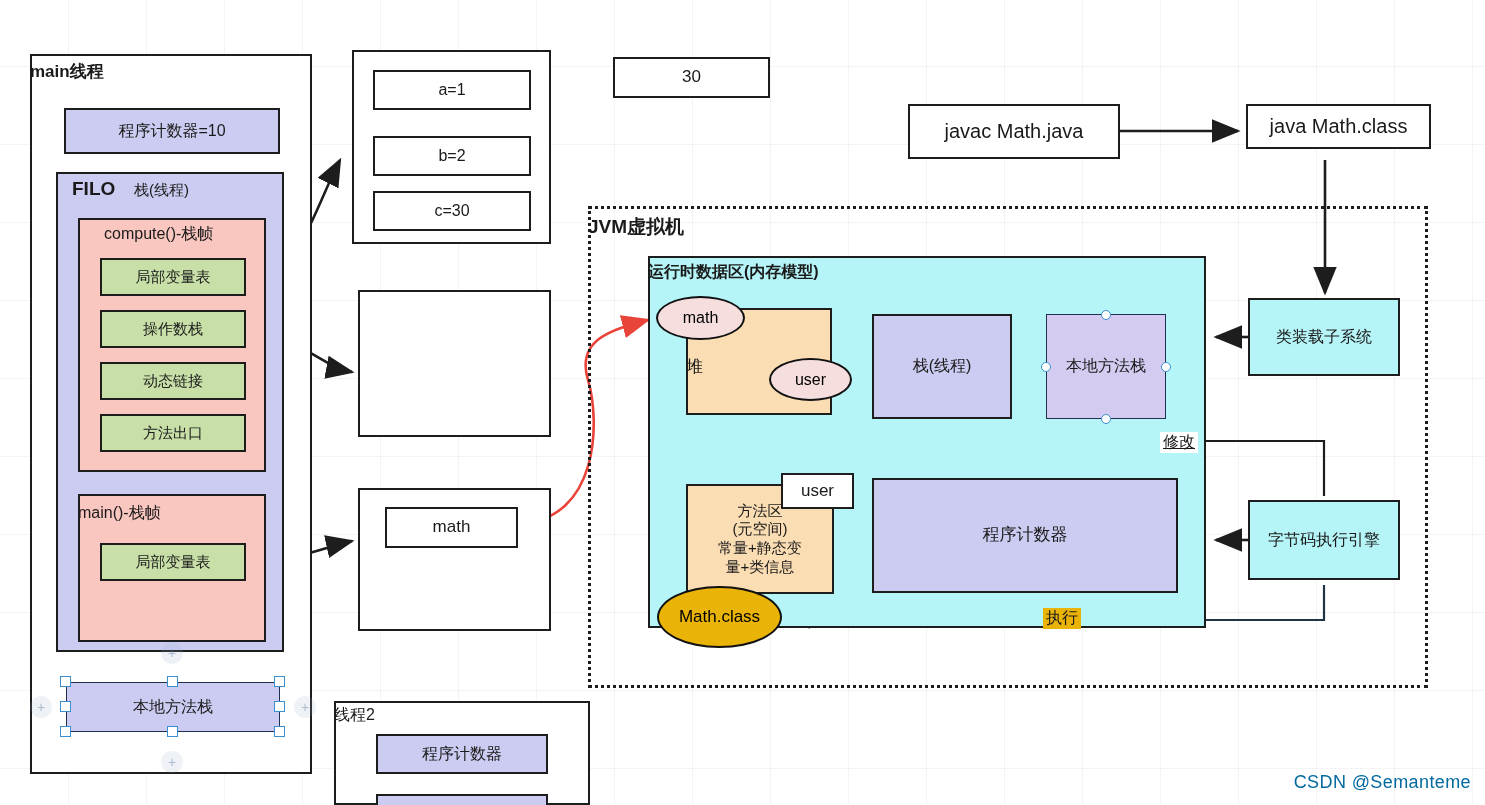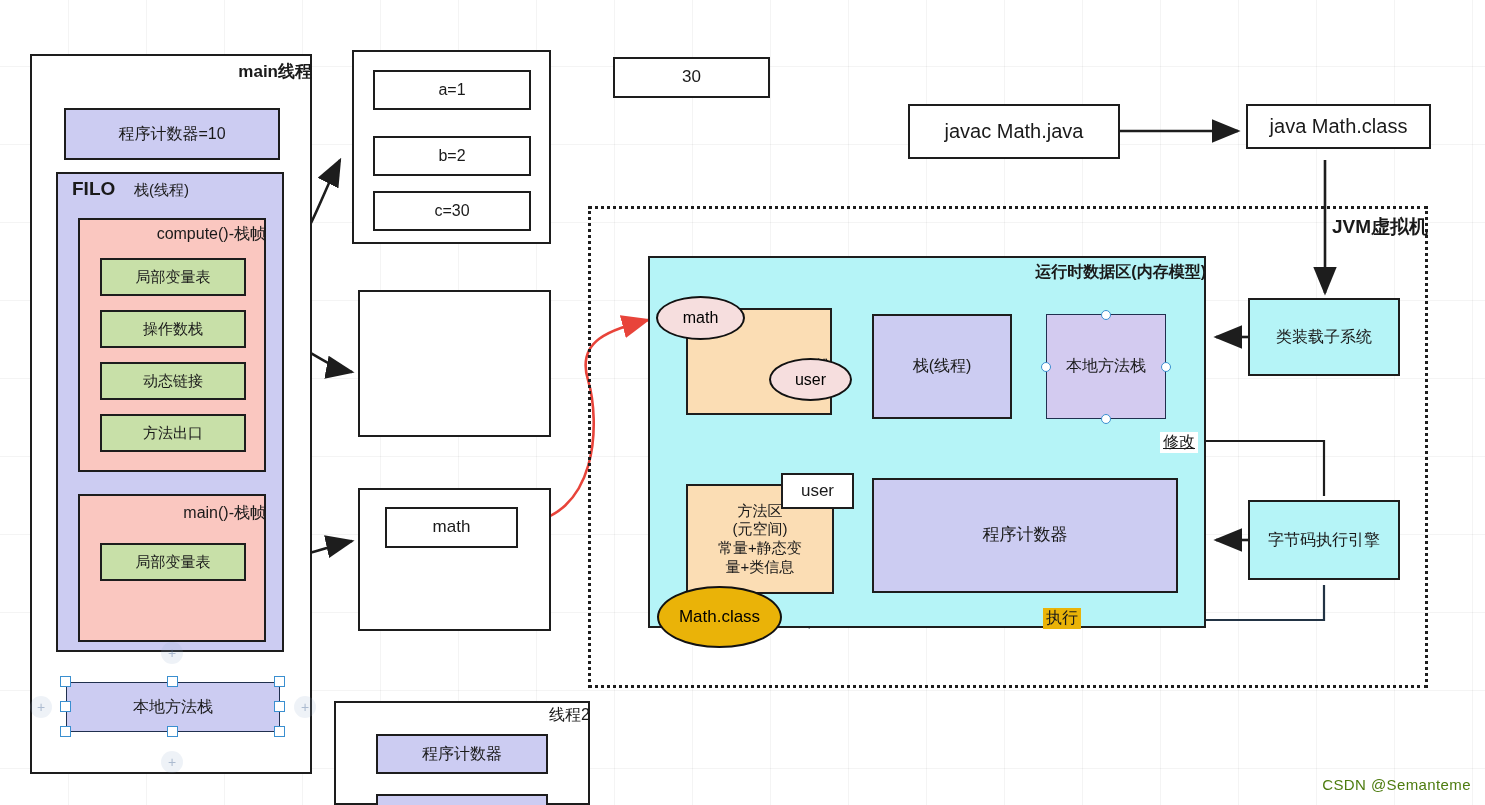--- a/index.html
+++ b/index.html
@@ -19,31 +19,31 @@
     pointer-events:none;
   }
   .node{
     position:absolute;box-sizing:border-box;
     display:flex;align-items:center;justify-content:center;
     text-align:center;color:#1a1a1a;
     border:2px solid #1d1d1d;background:#fff;
     line-height:1.18;
   }
   .node.thin{border-width:1.6px;}
-  .lbl{position:absolute;color:#1a1a1a;white-space:pre-line;text-align:right;}
+  .lbl{position:absolute;color:#1a1a1a;white-space:pre-line;text-align:left;}
   .ellipse{position:absolute;box-sizing:border-box;border:2.2px solid #111;border-radius:50%;
     display:flex;align-items:center;justify-content:center;text-align:center;}
   svg.layer{position:absolute;left:0;top:0;width:1485px;height:805px;overflow:visible;pointer-events:none;}
   
   .sel-sq{position:absolute;width:11px;height:11px;background:#ffffff;border:1.6px solid #3a8fd0;box-sizing:border-box;}
   .sel-ci{position:absolute;width:10px;height:10px;background:#ffffff;border:1.6px solid #3a8fd0;border-radius:50%;box-sizing:border-box;}
   .ghost-plus{position:absolute;width:22px;height:22px;border-radius:50%;
     background:rgba(150,175,205,0.16);color:rgba(90,120,160,0.45);
     display:flex;align-items:center;justify-content:center;font-size:14px;}
-  .watermark{position:absolute;right:14px;bottom:12px;color:#4d7c0f;font-size:15px;letter-spacing:.4px;margin-left:46px;}
+  .watermark{position:absolute;right:14px;bottom:12px;color:#0369a1;font-size:18px;letter-spacing:.4px;margin-left:46px;}
 </style>
 </head>
 <body>
 
 <div id="canvas-grid"></div>
 
 <svg class="layer">
   <defs>
     <marker id="ah" markerWidth="11" markerHeight="9" refX="10" refY="4.5" orient="auto">
       <path d="M0,0 L11,4.5 L0,9 z" fill="#1d1d1d"></path>
@@ -95,30 +95,30 @@
   <path d="M1057,332 l6,10 l-12,2 z" fill="#e8261c"></path>
   <path d="M1089,332 l-6,10 l12,2 z" fill="#e8261c"></path>
 
   <path d="M286,654 a11,11 0 0,1 11,11 l0,4" fill="none" stroke="#9aa0a6" stroke-width="2.4"></path>
   <path d="M293,668 l4,7 l4,-7 z" fill="#9aa0a6"></path>
 </svg>
 
 <div class="node" style="left:30px;top:54px;width:282px;height:720px;"></div>
 <div class="lbl" style="left:30px;top:60px;width:282px;font-size:17px;font-weight:bold;">main线程</div>
 
-<div class="node" style="left:64px;top:108px;width:216px;height:52px;background:#ccccf2;font-size:16px;">
+<div class="node" style="left:64px;top:108px;width:216px;height:46px;background:#ccccf2;font-size:16px;">
   <span>程序计数器=10</span>
 </div>
 
 <div class="node" style="left:56px;top:172px;width:228px;height:480px;background:#ccccf2;"></div>
 <div class="lbl" style="left:72px;top:178px;font-size:19px;font-weight:bold;">FILO</div>
 <div class="lbl" style="left:134px;top:181px;font-size:15px;">栈(线程)</div>
 
 <div class="node" style="left:78px;top:218px;width:188px;height:254px;background:#fac7c0;"></div>
-<div class="lbl" style="left:78px;top:224px;width:188px;font-size:16px;">compute()-栈帧</div>
+<div class="lbl" style="left:78px;top:224px;width:188px;font-size:16px;padding-left:26px;">compute()-栈帧</div>
 
 <div class="node" style="left:100px;top:258px;width:146px;height:38px;background:#c8e0a8;font-size:15px;">
   <span>局部变量表</span>
 </div>
 <div class="node" style="left:100px;top:310px;width:146px;height:38px;background:#c8e0a8;font-size:15px;">
   <span>操作数栈</span>
 </div>
 <div class="node" style="left:100px;top:362px;width:146px;height:38px;background:#c8e0a8;font-size:15px;justify-content:center;">
   <span>动态链接</span>
 </div>

